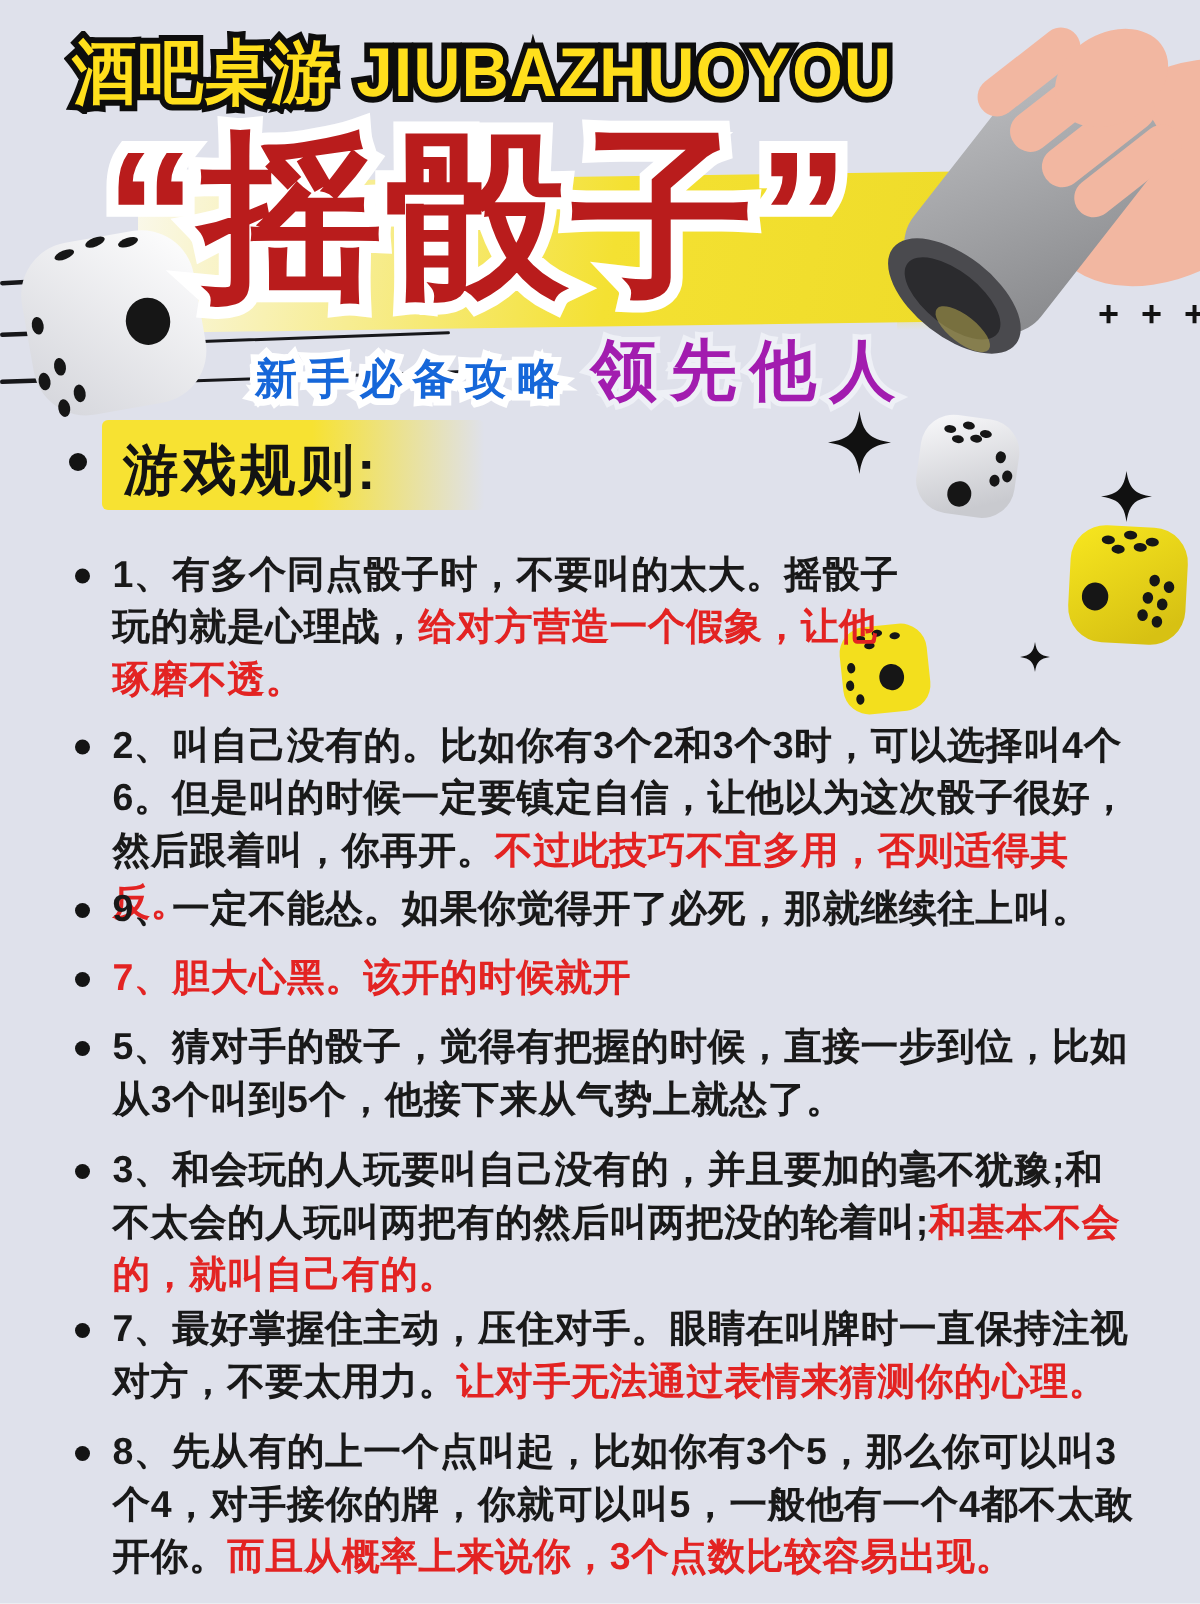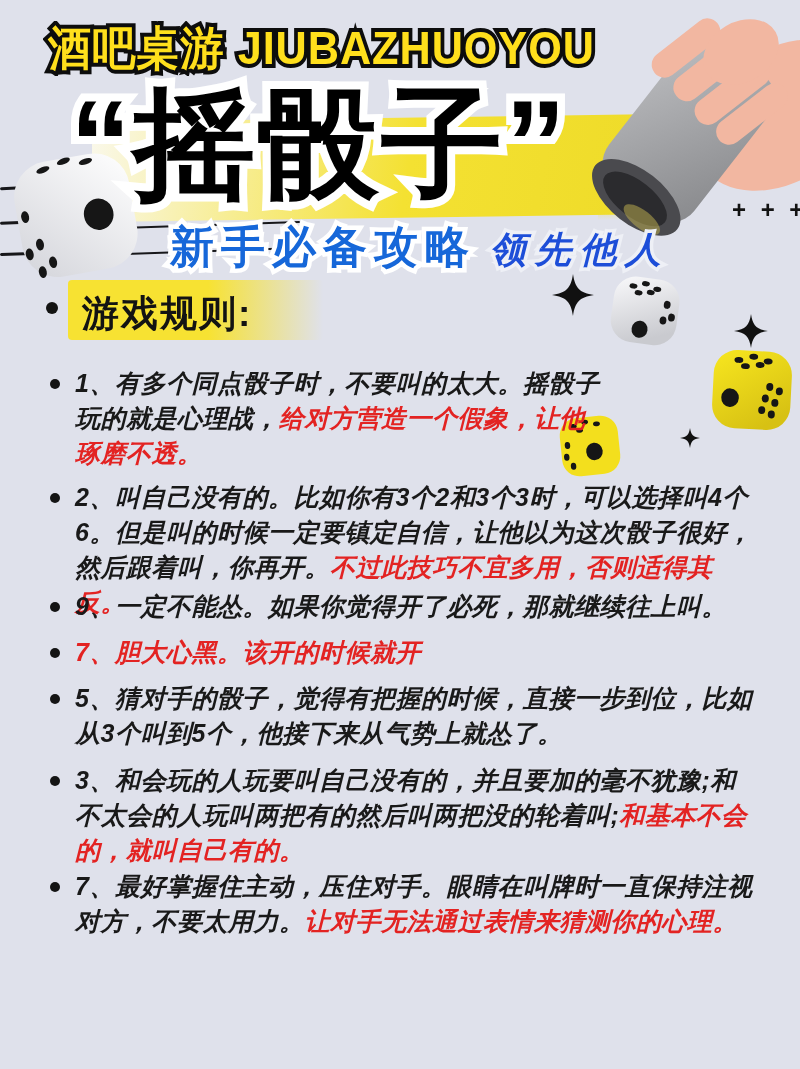--- a/index.html
+++ b/index.html
@@ -17,44 +17,44 @@
 
   
   .outlined{position:relative;white-space:nowrap;}
   .outlined::before{content:attr(data-text);position:absolute;left:0;top:0;z-index:-1;}
 
   .banner{position:absolute;left:48px;top:18px;z-index:4;font-size:46px;font-weight:900;
     color:#ffdf1c;letter-spacing:1px;transform:scaleX(.94);transform-origin:left;}
   .banner::before{-webkit-text-stroke:8px #0d0d0d;}
 
   .main-title{position:absolute;left:70px;top:74px;z-index:4;font-size:122px;font-weight:900;
-    color:#000000;letter-spacing:2px;line-height:1.15;text-align:right;}
+    color:#b91c1c;letter-spacing:2px;line-height:1.15;text-align:right;}
   .main-title::before{-webkit-text-stroke:16px #ffffff;}
 
   .sub-row{position:absolute;left:170px;top:218px;z-index:4;display:flex;align-items:baseline;gap:14px;}
-  .sub-blue{font-size:44px;font-weight:900;color:#1667d9;letter-spacing:7px;}
+  .sub-blue{font-size:28px;font-weight:900;color:#1667d9;letter-spacing:7px;}
   .sub-blue::before{-webkit-text-stroke:9px #ffffff;}
-  .sub-black{font-size:36px;font-weight:900;color:#1d4ed8;letter-spacing:9px;font-style:italic;}
+  .sub-black{font-size:44px;font-weight:900;color:#a21caf;letter-spacing:9px;}
   .sub-black::before{-webkit-text-stroke:7px #eef0f6;}
 
   .plus-marks{position:absolute;left:732px;top:196px;z-index:3;font-size:24px;font-weight:700;
     color:#121212;letter-spacing:4px;white-space:nowrap;}
 
   .decor{position:absolute;z-index:2;}
 
   
   .heading-bullet{position:absolute;left:46px;top:302px;width:12px;height:12px;border-radius:50%;
     background:#131313;z-index:3;}
   .heading-highlight{position:absolute;left:68px;top:280px;width:255px;height:60px;z-index:2;border-radius:4px;
     background:linear-gradient(90deg,#f7e232 0%,#f7e232 55%,rgba(247,226,50,0) 100%);}
   .section-heading{position:absolute;left:82px;top:289px;z-index:3;font-size:37px;font-weight:900;
     color:#131313;letter-spacing:2px;}
 
   
-  .rules-list{position:absolute;left:48px;top:0;width:712px;height:935px;z-index:3;font-style:italic;}
+  .rules-list{position:absolute;left:48px;top:0;width:712px;height:935px;z-index:3;}
   .rule-item{position:absolute;left:0;padding-left:27px;font-size:25px;font-weight:700;
     line-height:35px;color:#191919;letter-spacing:.5px;}
   .rule-item .bullet{position:absolute;left:2px;top:13px;width:10px;height:10px;border-radius:50%;
     background:#141414;}
   .seg-black{color:#191919;}
   .seg-red{color:#e32322;}
   .rule-1{top:366px;width:535px;}
   .rule-2{top:480px;width:686px;}
   .rule-3{top:589px;width:700px;}
   .rule-4{top:635px;width:700px;}
@@ -209,15 +209,16 @@
   <h2 class="section-heading" style="margin:0;position:absolute;text-align:right;">游戏规则:</h2>
 
   <div class="rules-list">
       <div class="rule-item rule-1"><span class="bullet"></span><span class="rule-text"><span class="seg-black">1、有多个同点骰子时，不要叫的太大。摇骰子玩的就是心理战，</span><span class="seg-red">给对方营造一个假象，让他琢磨不透。</span></span></div>
       <div class="rule-item rule-2"><span class="bullet"></span><span class="rule-text"><span class="seg-black">2、叫自己没有的。比如你有3个2和3个3时，可以选择叫4个6。但是叫的时候一定要镇定自信，让他以为这次骰子很好，然后跟着叫，你再开。</span><span class="seg-red">不过此技巧不宜多用，否则适得其反。</span></span></div>
       <div class="rule-item rule-3"><span class="bullet"></span><span class="rule-text"><span class="seg-black">9、一定不能怂。如果你觉得开了必死，那就继续往上叫。</span></span></div>
       <div class="rule-item rule-4"><span class="bullet"></span><span class="rule-text"><span class="seg-red">7、胆大心黑。该开的时候就开</span></span></div>
       <div class="rule-item rule-5"><span class="bullet"></span><span class="rule-text"><span class="seg-black">5、猜对手的骰子，觉得有把握的时候，直接一步到位，比如从3个叫到5个，他接下来从气势上就怂了。</span></span></div>
       <div class="rule-item rule-6"><span class="bullet"></span><span class="rule-text"><span class="seg-black">3、和会玩的人玩要叫自己没有的，并且要加的毫不犹豫;和不太会的人玩叫两把有的然后叫两把没的轮着叫;</span><span class="seg-red">和基本不会的，就叫自己有的。</span></span></div>
       <div class="rule-item rule-7"><span class="bullet"></span><span class="rule-text"><span class="seg-black">7、最好掌握住主动，压住对手。眼睛在叫牌时一直保持注视对方，不要太用力。</span><span class="seg-red">让对手无法通过表情来猜测你的心理。</span></span></div>
+      <div class="rule-item rule-8"><span class="bullet"></span><span class="rule-text"><span class="seg-black">8、先从有的上一个点叫起，比如你有3个5，那么你可以叫3个4，对手接你的牌，你就可以叫5，一般他有一个4都不太敢开你。</span><span class="seg-red">而且从概率上来说你，3个点数比较容易出现。</span></span></div>
     </div>
 
 </div>
 
 </body></html>

